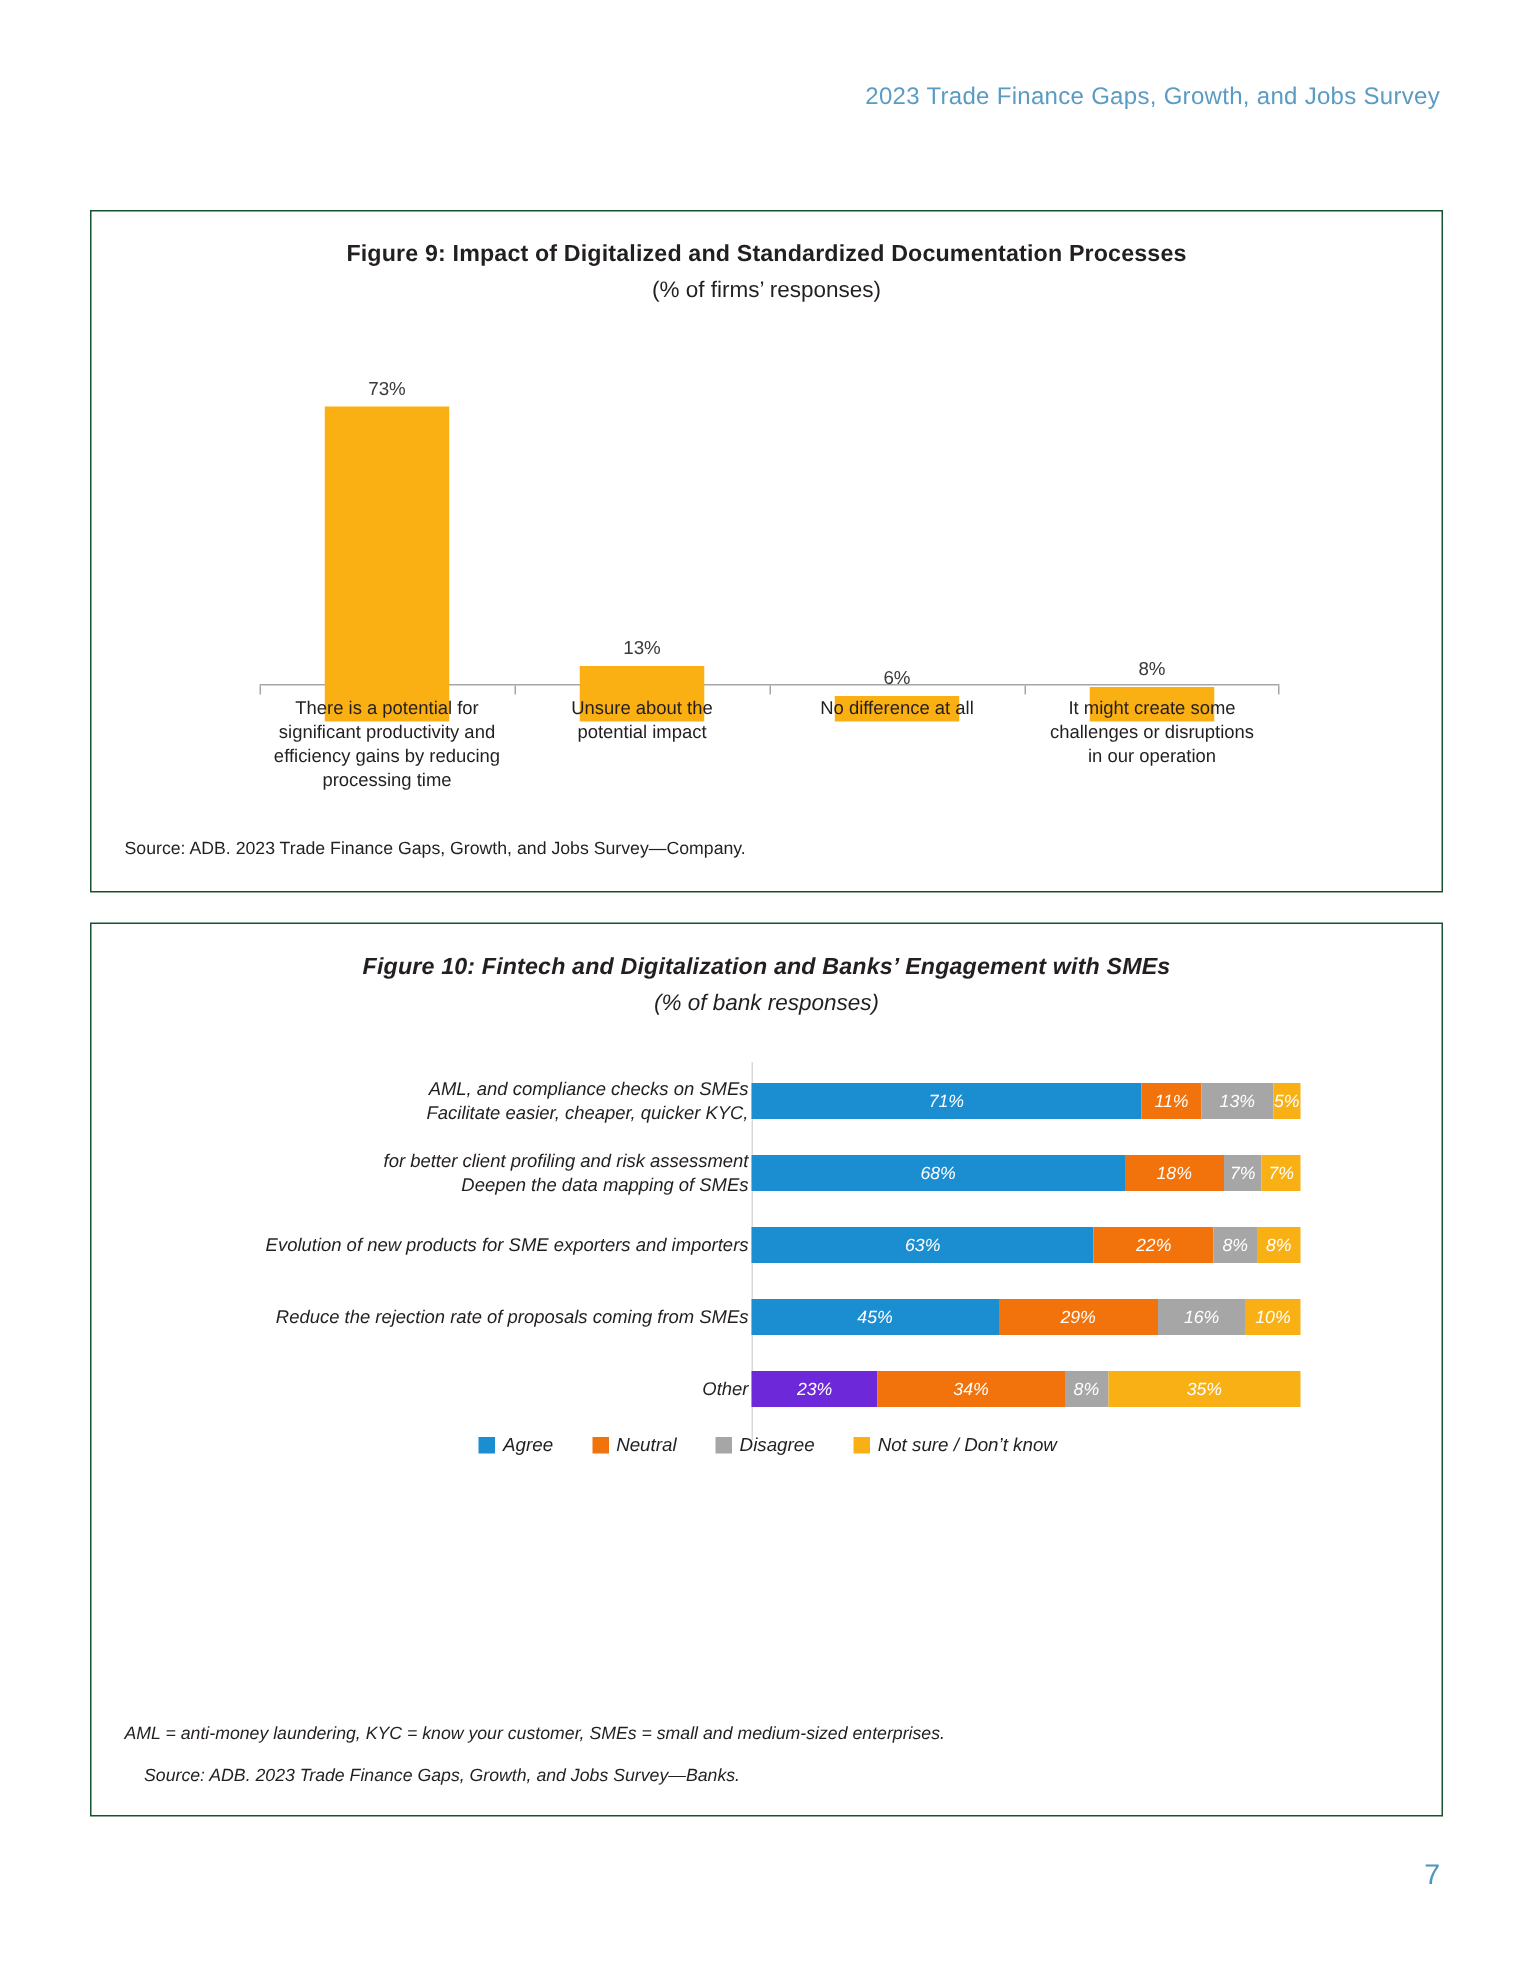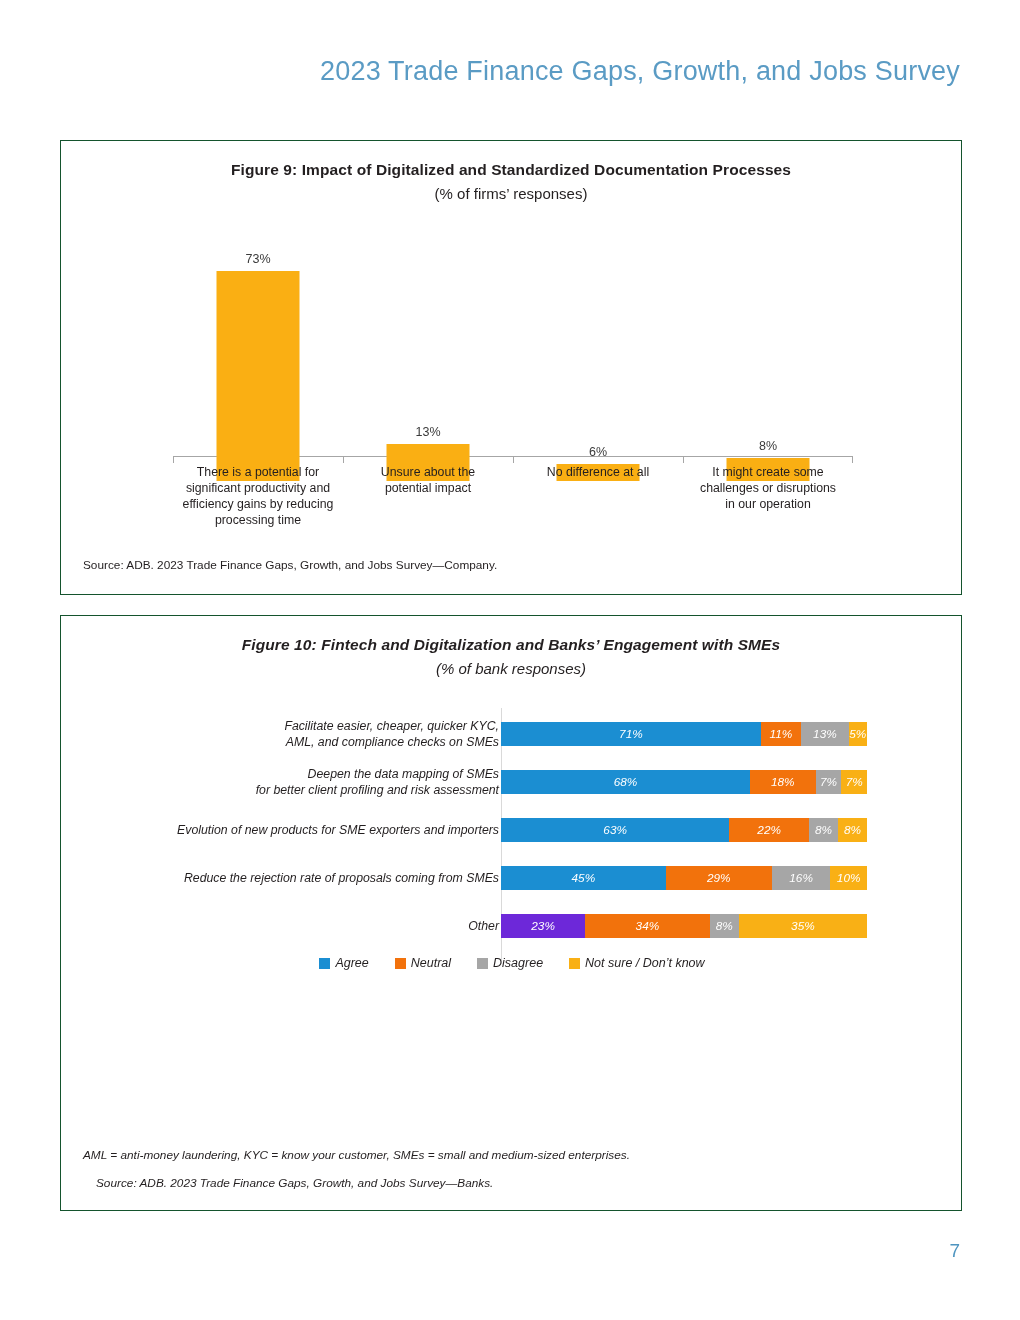--- a/index.html
+++ b/index.html
@@ -14,21 +14,21 @@
     color: #1a1a1a;
     position: relative;
     overflow: hidden;
   }
 
   
   .running-header {
     position: absolute;
     top: 56px;
     right: 60px;
-    font-size: 27px;
+    font-size: 16px;
     color: #5a9bc4;
     letter-spacing: 0.2px;
     white-space: nowrap;
   }
 
   
   .figure-panel {
     position: absolute;
     left: 60px;
     width: 902px;
@@ -287,34 +287,34 @@
           <span class="legend-swatch" style="background: rgb(166, 166, 166);"></span>
           <span>Disagree</span>
         </div>
         <div class="legend-item">
           <span class="legend-swatch" style="background: rgb(249, 176, 21);"></span>
           <span>Not sure / Don’t know</span>
         </div>
       </div>
   <div class="bar-row" style="top: 2px;">
         <div class="bar-cat-label">
+          <div>AML, and compliance checks on SMEs</div>
           <div>Facilitate easier, cheaper, quicker KYC,</div>
-          <div>AML, and compliance checks on SMEs</div>
         </div>
         <div class="bar-track">
           <div class="bar-seg" style="width: 71%; background: rgb(27, 142, 210);">71%</div>
           <div class="bar-seg" style="width: 11%; background: rgb(242, 114, 12);">11%</div>
           <div class="bar-seg" style="width: 13%; background: rgb(166, 166, 166);">13%</div>
           <div class="bar-seg" style="width: 5%; background: rgb(249, 176, 21);">5%</div>
         </div>
       </div>
       <div class="bar-row" style="top: 50px;">
         <div class="bar-cat-label">
+          <div>for better client profiling and risk assessment</div>
           <div>Deepen the data mapping of SMEs</div>
-          <div>for better client profiling and risk assessment</div>
         </div>
         <div class="bar-track">
           <div class="bar-seg" style="width: 68%; background: rgb(27, 142, 210);">68%</div>
           <div class="bar-seg" style="width: 18%; background: rgb(242, 114, 12);">18%</div>
           <div class="bar-seg" style="width: 7%; background: rgb(166, 166, 166);">7%</div>
           <div class="bar-seg" style="width: 7%; background: rgb(249, 176, 21);">7%</div>
         </div>
       </div>
       <div class="bar-row" style="top: 98px;">
         <div class="bar-cat-label">

